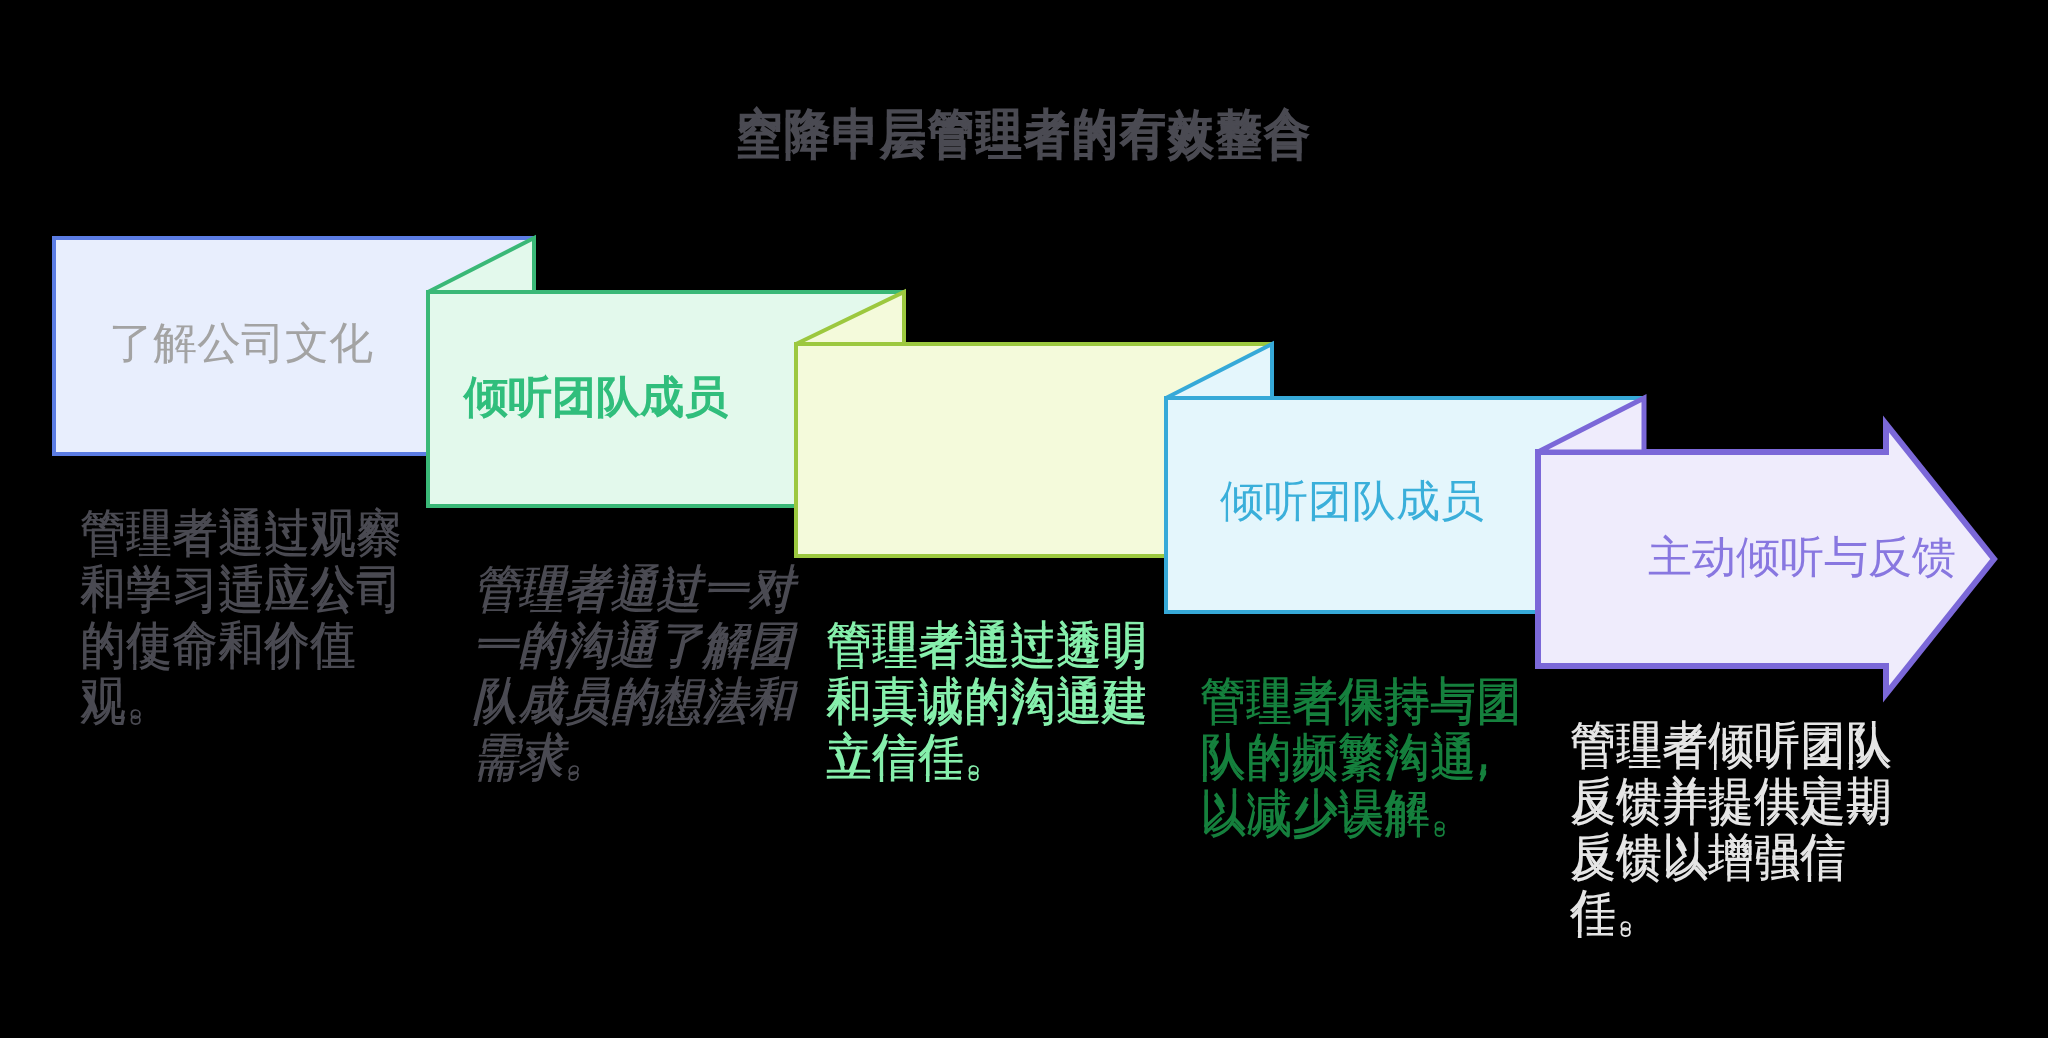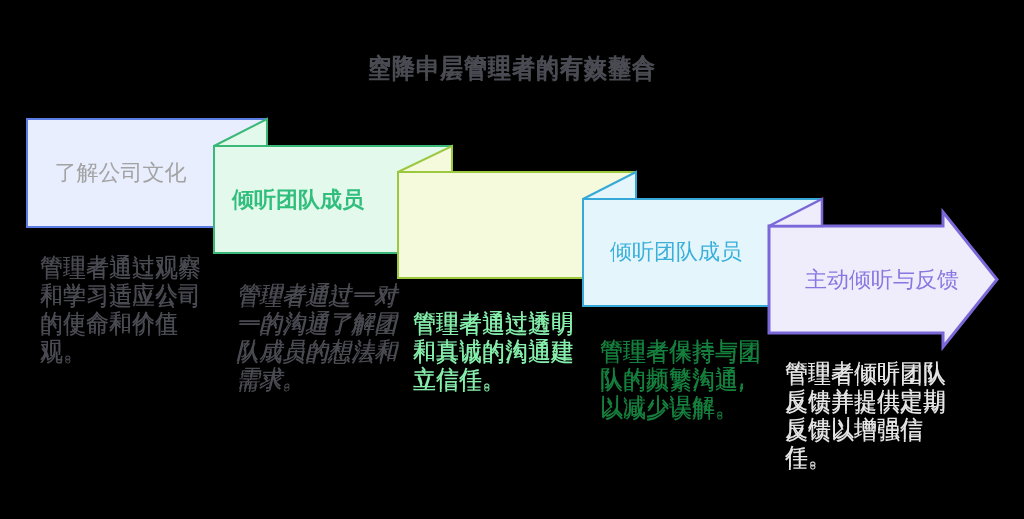--- a/index.html
+++ b/index.html
@@ -32,21 +32,21 @@
   .step-desc{
     position:absolute;z-index:2;
     font-size:23px;line-height:28px;text-align:left;
     width:178px;
   }
   .step-desc .line{display:block;}
   #label-1{left:27px;top:159px;width:187px;}
   #label-2{left:214px;top:186px;width:168px;font-weight:bold;}
   #label-3{left:398px;top:211px;width:185px;}
   #label-4{left:583px;top:238px;width:186px;}
-  #label-5{left:785px;top:266px;width:174px;text-align:right;}
+  #label-5{left:814px;top:266px;width:174px;}
   #desc-1{left:40px;top:252px;}
   #desc-2{left:236px;top:280px;font-style:italic;}
   #desc-3{left:413px;top:308px;}
   #desc-4{left:600px;top:336px;}
   #desc-5{left:785px;top:358px;}
 </style>
 </head>
 <body style="background: rgb(0, 0, 0);">
 
 <div class="stage">

